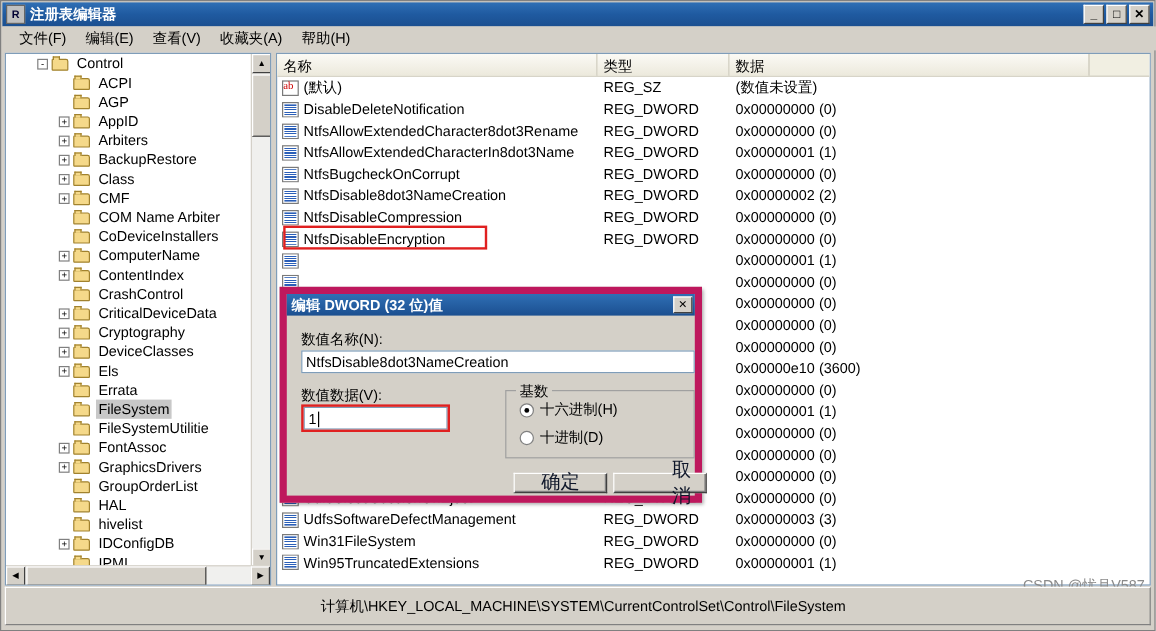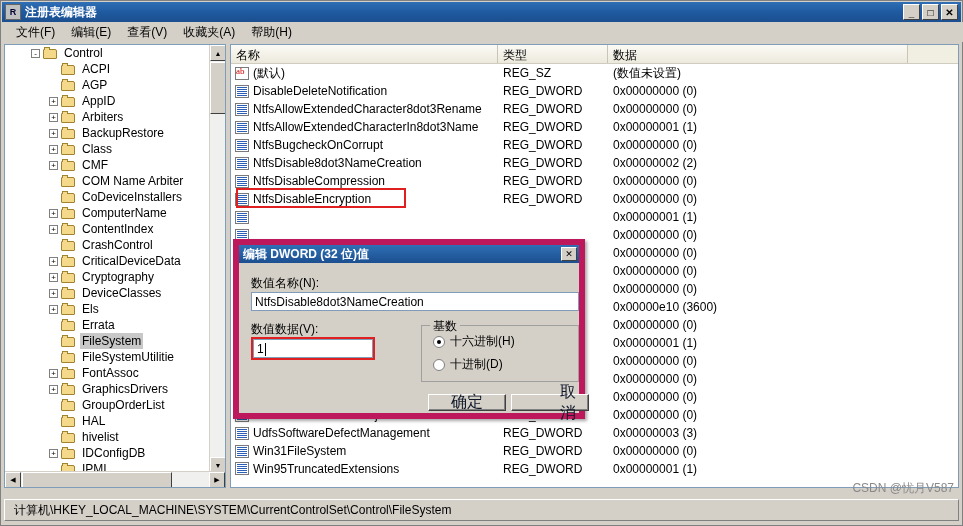--- a/index.html
+++ b/index.html
@@ -200,24 +200,25 @@
     box-shadow:inset -1px -1px 0 #808080;
     font-size:16px;display:flex;align-items:center;justify-content:center;
     box-sizing:border-box;font-family:"Liberation Sans",sans-serif;color:#0f172a;
   }
   .caret{
     display:inline-block;width:1px;height:13px;background:#000;margin-left:1px;
     vertical-align:middle;
   }
   
   .statusbar{
-    position:absolute;left:3px;bottom:4px;width:955px;height:22px;
+    position:absolute;left:3px;bottom:4px;width:955px;height:32px;
     background:#d4d0c8;border:1px solid #fff;border-right-color:#808080;border-bottom-color:#808080;
     box-sizing:border-box;display:flex;align-items:center;padding-left:9px;font-size:12px;
     font-family:"Liberation Sans",sans-serif;
+    justify-content:center;
   }
   .watermark{
     position:absolute;right:8px;bottom:28px;font-size:12px;color:#8a8a8a;
   }
 </style>
 </head>
 <body>
 
 <div class="window">
 

